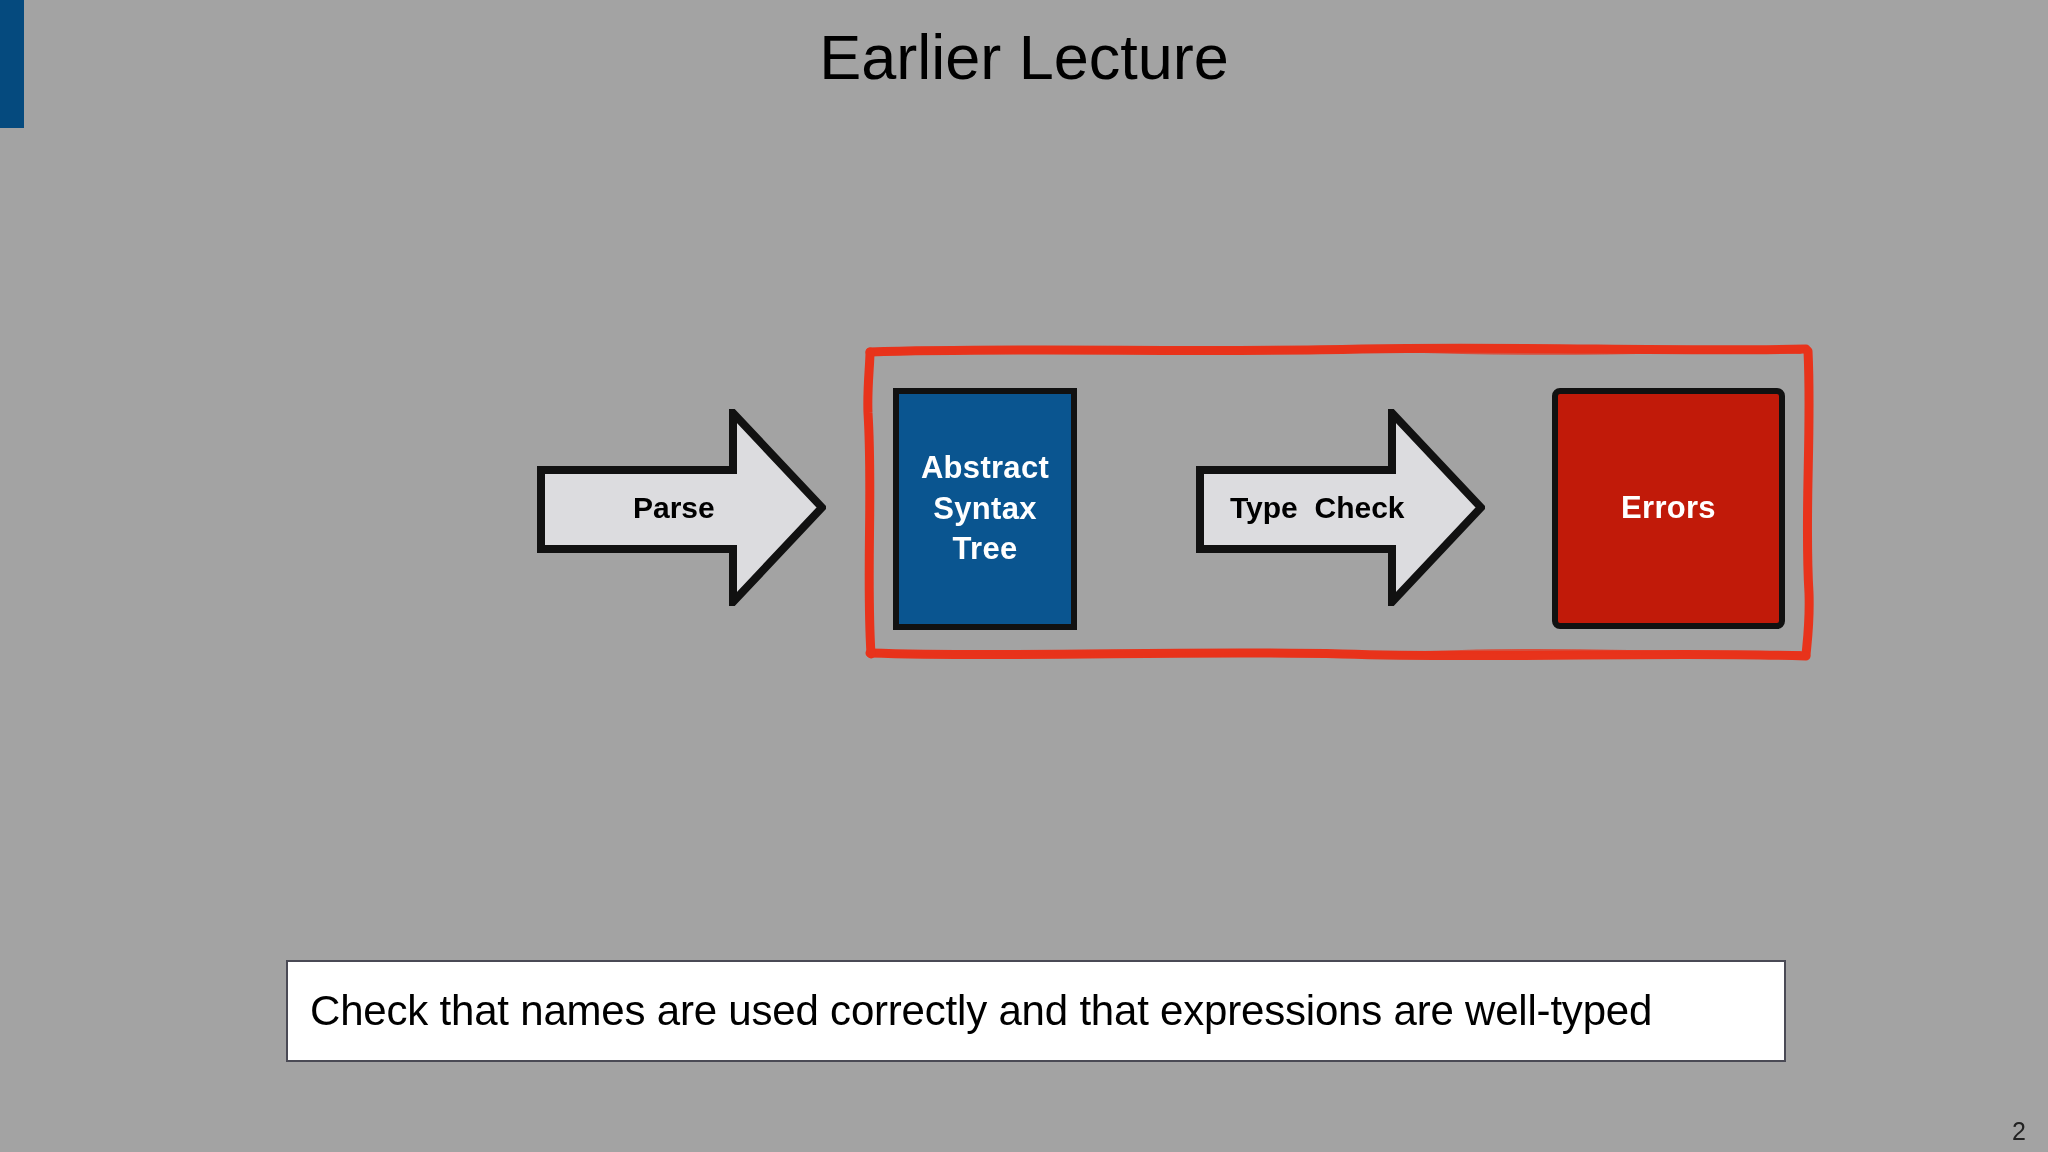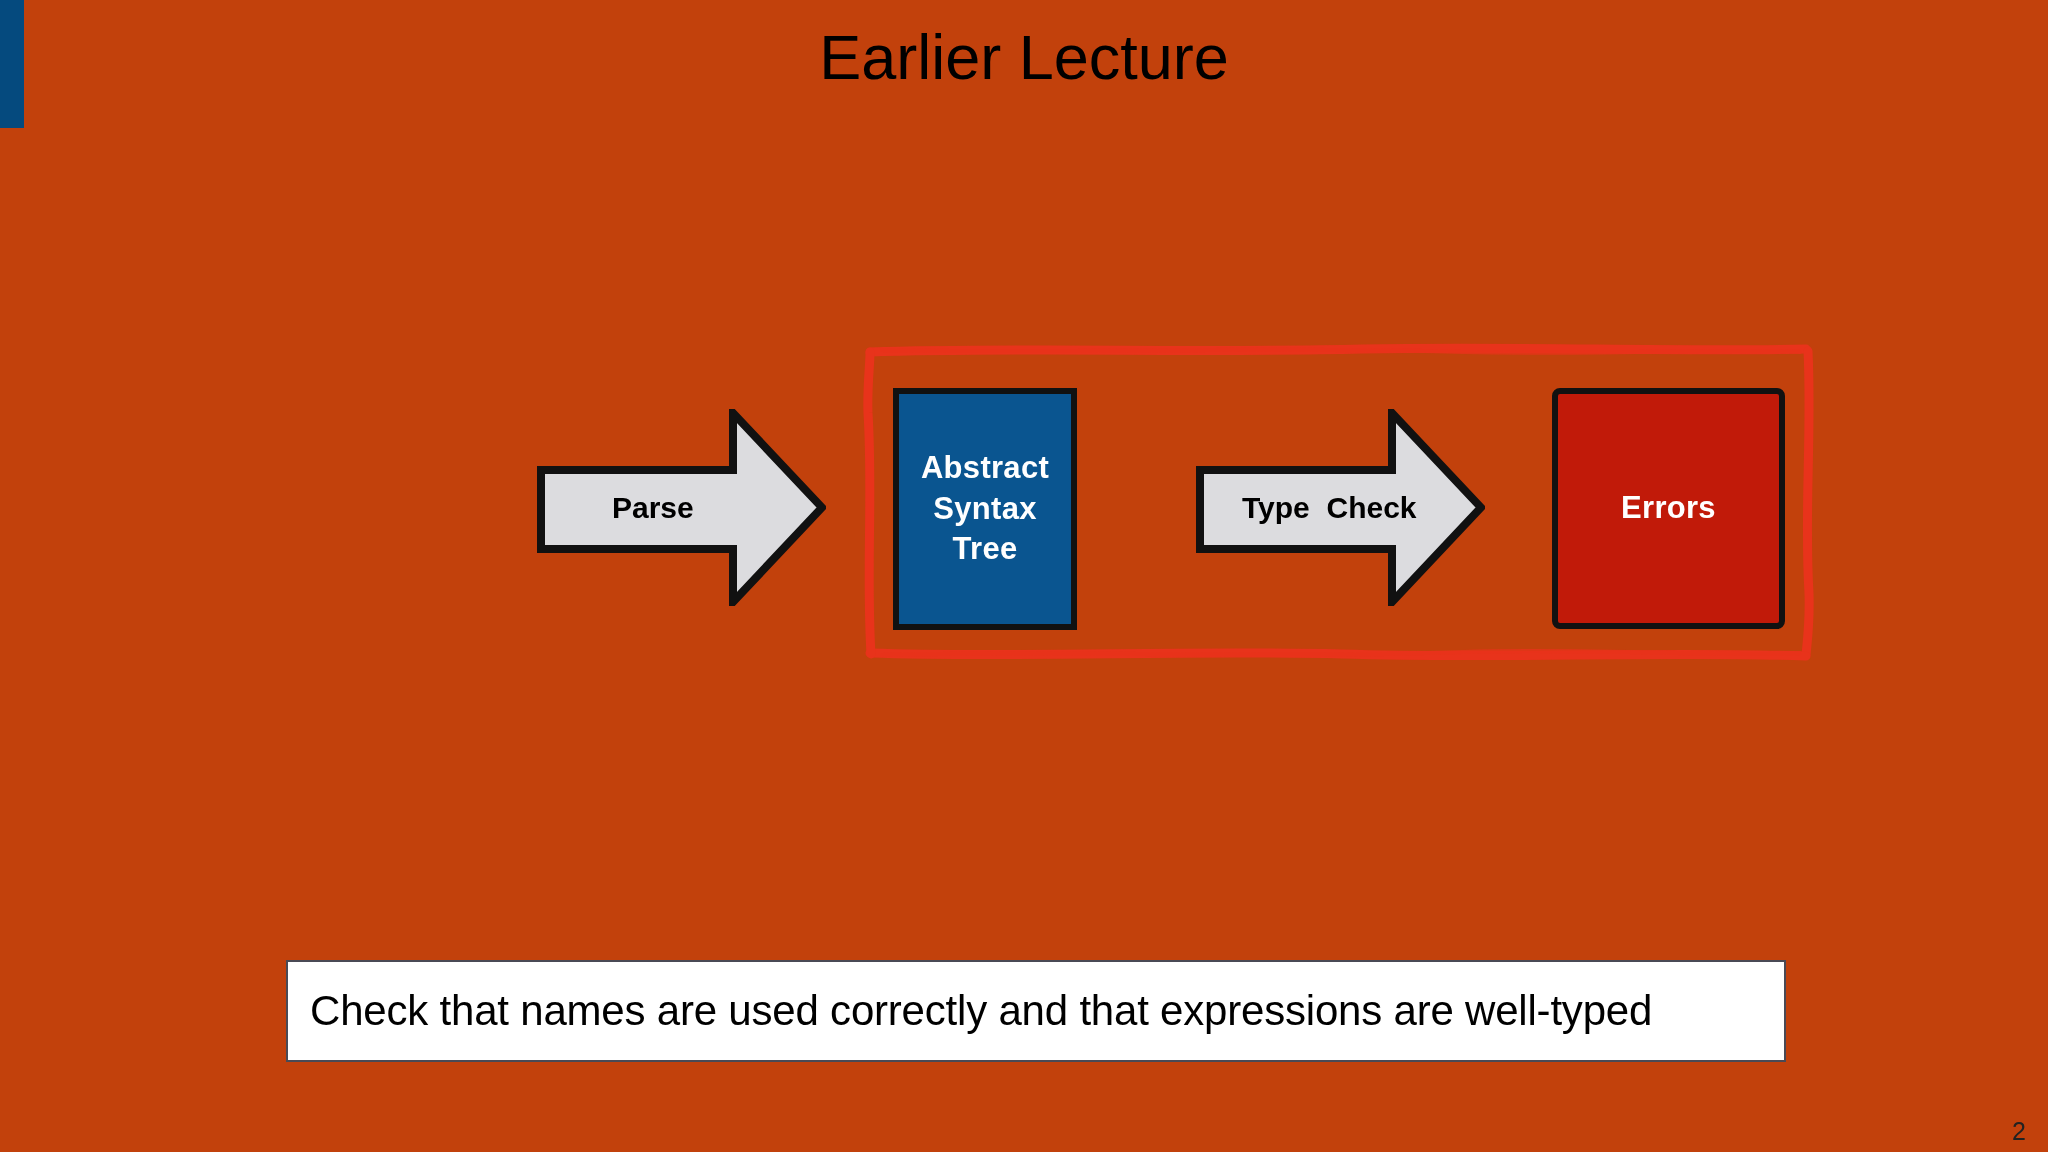--- a/index.html
+++ b/index.html
@@ -13,21 +13,21 @@
     font-family: "Liberation Sans", sans-serif;
     overflow: hidden;
     position: relative;
   }
 
   #slide {
     position: absolute;
     left: 0; top: 0;
     width: 2048px;
     height: 1152px;
-    background: #c2410c;
+    background: #a3a3a3;
   }
 
   
   .accent-bar {
     position: absolute;
     left: 0px;
     top: 0px;
     width: 24px;
     height: 128px;
     background: #054a7e;
@@ -108,26 +108,26 @@
     font-weight: bold;
     font-size: 30px;
     color: #000000;
     white-space: pre;
     font-family: "Liberation Sans", sans-serif;
   }
   .arrow-parse {
     left: 537px; top: 409px;
     width: 289px; height: 197px;
   }
-  .arrow-parse .arrow-label { justify-content: flex-start; padding-left: 75px; }
+  .arrow-parse .arrow-label { justify-content: flex-start; padding-left: 96px; }
   .arrow-typecheck {
     left: 1196px; top: 409px;
     width: 289px; height: 197px;
   }
-  .arrow-typecheck .arrow-label { justify-content: flex-start; padding-left: 46px; }
+  .arrow-typecheck .arrow-label { justify-content: flex-start; padding-left: 34px; }
 
   
   .highlight-rect {
     position: absolute;
     left: 862px;
     top: 343px;
     width: 952px;
     height: 320px;
     pointer-events: none;
   }

